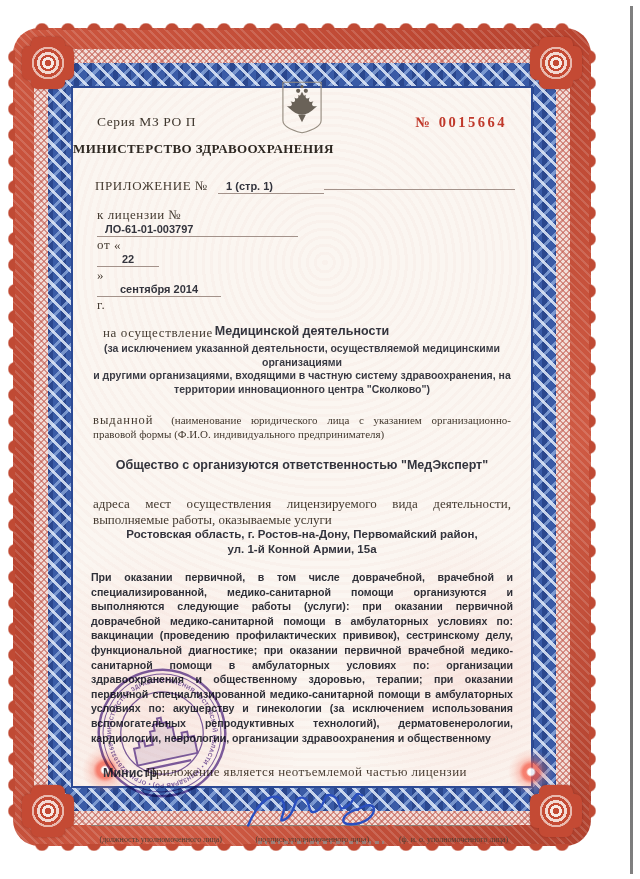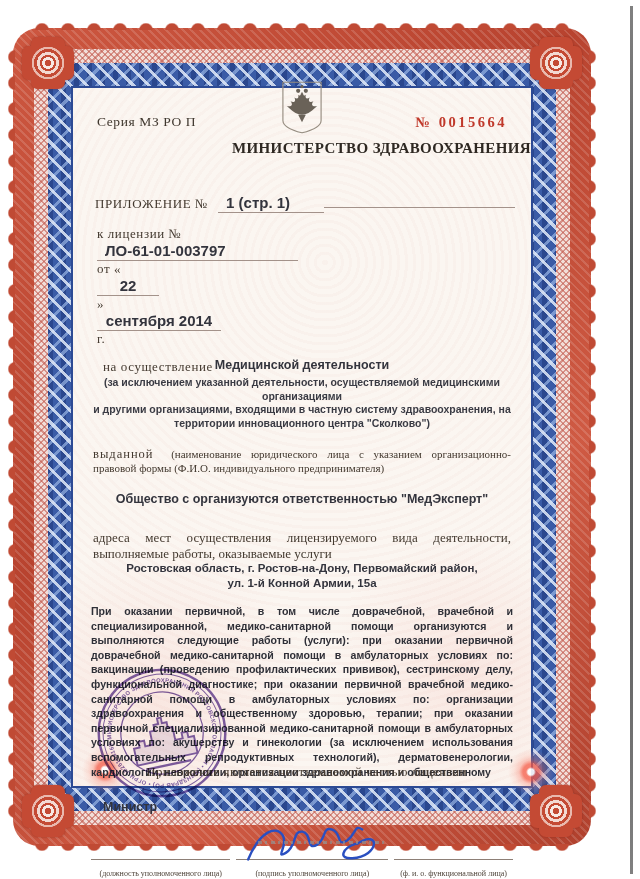--- a/index.html
+++ b/index.html
@@ -56,26 +56,26 @@
   .rosette.bl{left:9px;bottom:9px;} .rosette.br{right:9px;bottom:9px;}
   
   .wm-dot{position:absolute;width:48px;height:48px;border-radius:50%;pointer-events:none;
     background:radial-gradient(circle, rgba(255,255,255,.9) 0 3px, rgba(245,90,70,.75) 5px 8px, rgba(248,120,100,.35) 12px, rgba(250,150,130,.18) 17px, transparent 23px);}
   
   .content{position:absolute;inset:0;color:#43392f;}
   .head-row{display:flex;justify-content:space-between;align-items:flex-start;padding:22px 24px 0 24px;}
   .series{font-size:13.5px;letter-spacing:.6px;color:#3f372e;padding-top:4px;}
   .serial{font-size:14.5px;font-weight:bold;letter-spacing:2.5px;color:#c0392b;padding-top:4px;}
   .emblem{position:absolute;left:50%;top:-8px;transform:translateX(-50%);}
-  .ministry{margin-top:8px;text-align:right;font-weight:bold;font-size:15px;line-height:19px;
+  .ministry{margin-top:8px;text-align:left;font-weight:bold;font-size:13px;line-height:19px;
     letter-spacing:.4px;color:#2e2822;}
   .row{display:flex;align-items:baseline;padding:0 16px;}
-  .appendix-row{margin-top:35px;padding-left:22px;}
+  .appendix-row{margin-top:17px;padding-left:22px;}
   .lbl{font-size:13px;letter-spacing:.6px;white-space:nowrap;}
-  .fill{font-family:"Liberation Sans",sans-serif;font-weight:bold;font-size:15px;color:#33343d;
+  .fill{font-family:"Liberation Sans",sans-serif;font-weight:bold;font-size:11px;color:#33343d;
     border-bottom:1px solid #a3928a;text-align:center;padding:0 8px 1px 8px;}
   .appendix-row .fill{flex:0 0 auto;min-width:90px;margin-left:10px;text-align:left;}
   .appendix-row .line-rest{flex:1;border-bottom:1px solid #a3928a;height:14px;}
   .license-row{margin-top:13px;flex-direction:column;}
   .license-row .num{min-width:185px;margin-left:8px;text-align:left;}
   .license-row .day{min-width:46px;margin-left:2px;}
   .license-row .mon{min-width:108px;margin-left:2px;margin-right:4px;}
   .license-row .ot{margin-left:7px;}
   .activity{margin-top:11px;position:relative;padding:0 16px;}
   .activity .lbl{position:absolute;left:30px;top:1px;}
@@ -209,21 +209,21 @@
         <div class="sig-col c2">
           <div class="sig-script">
             <svg width="150" height="44" viewBox="0 0 150 44">
               <path d="M10,36 C24,8 40,4 46,14 C52,24 36,38 48,32 C60,26 56,10 66,12 C76,14 68,32 80,26 C90,20 86,8 96,12 C106,16 98,30 110,24 C120,18 118,8 126,14" fill="none" stroke="#2a4fc0" stroke-width="2.4" stroke-linecap="round"></path>
               <path d="M120,28 C144,14 142,42 114,42 C100,42 104,32 118,28" fill="none" stroke="#2a4fc0" stroke-width="2.4" stroke-linecap="round"></path>
             </svg>
           </div>
           <div class="cap">(подпись уполномоченного лица)</div>
         </div>
         <div class="sig-col c3">
-          <div class="cap">(ф. и. о. функциональной лица)</div>
+          <div class="cap">(ф. и. о. уполномоченного лица)</div>
         </div>
       </div>
 
       <div class="stamp">
         <svg width="134" height="134" viewBox="0 0 140 140">
           <circle cx="70" cy="70" r="66" fill="none" stroke="#6b4a9e" stroke-width="2.6"></circle>
           <circle cx="70" cy="70" r="61.5" fill="none" stroke="#6b4a9e" stroke-width="1"></circle>
           <circle cx="70" cy="70" r="43" fill="none" stroke="#6b4a9e" stroke-width="1.3"></circle>
           <path id="stamp-ring" d="M70,70 m-53,0 a53,53 0 1,1 106,0 a53,53 0 1,1 -106,0" fill="none"></path>
           <text font-family="Liberation Sans, sans-serif" font-size="6.1" letter-spacing="0.3" fill="#6b4a9e" font-weight="bold">

